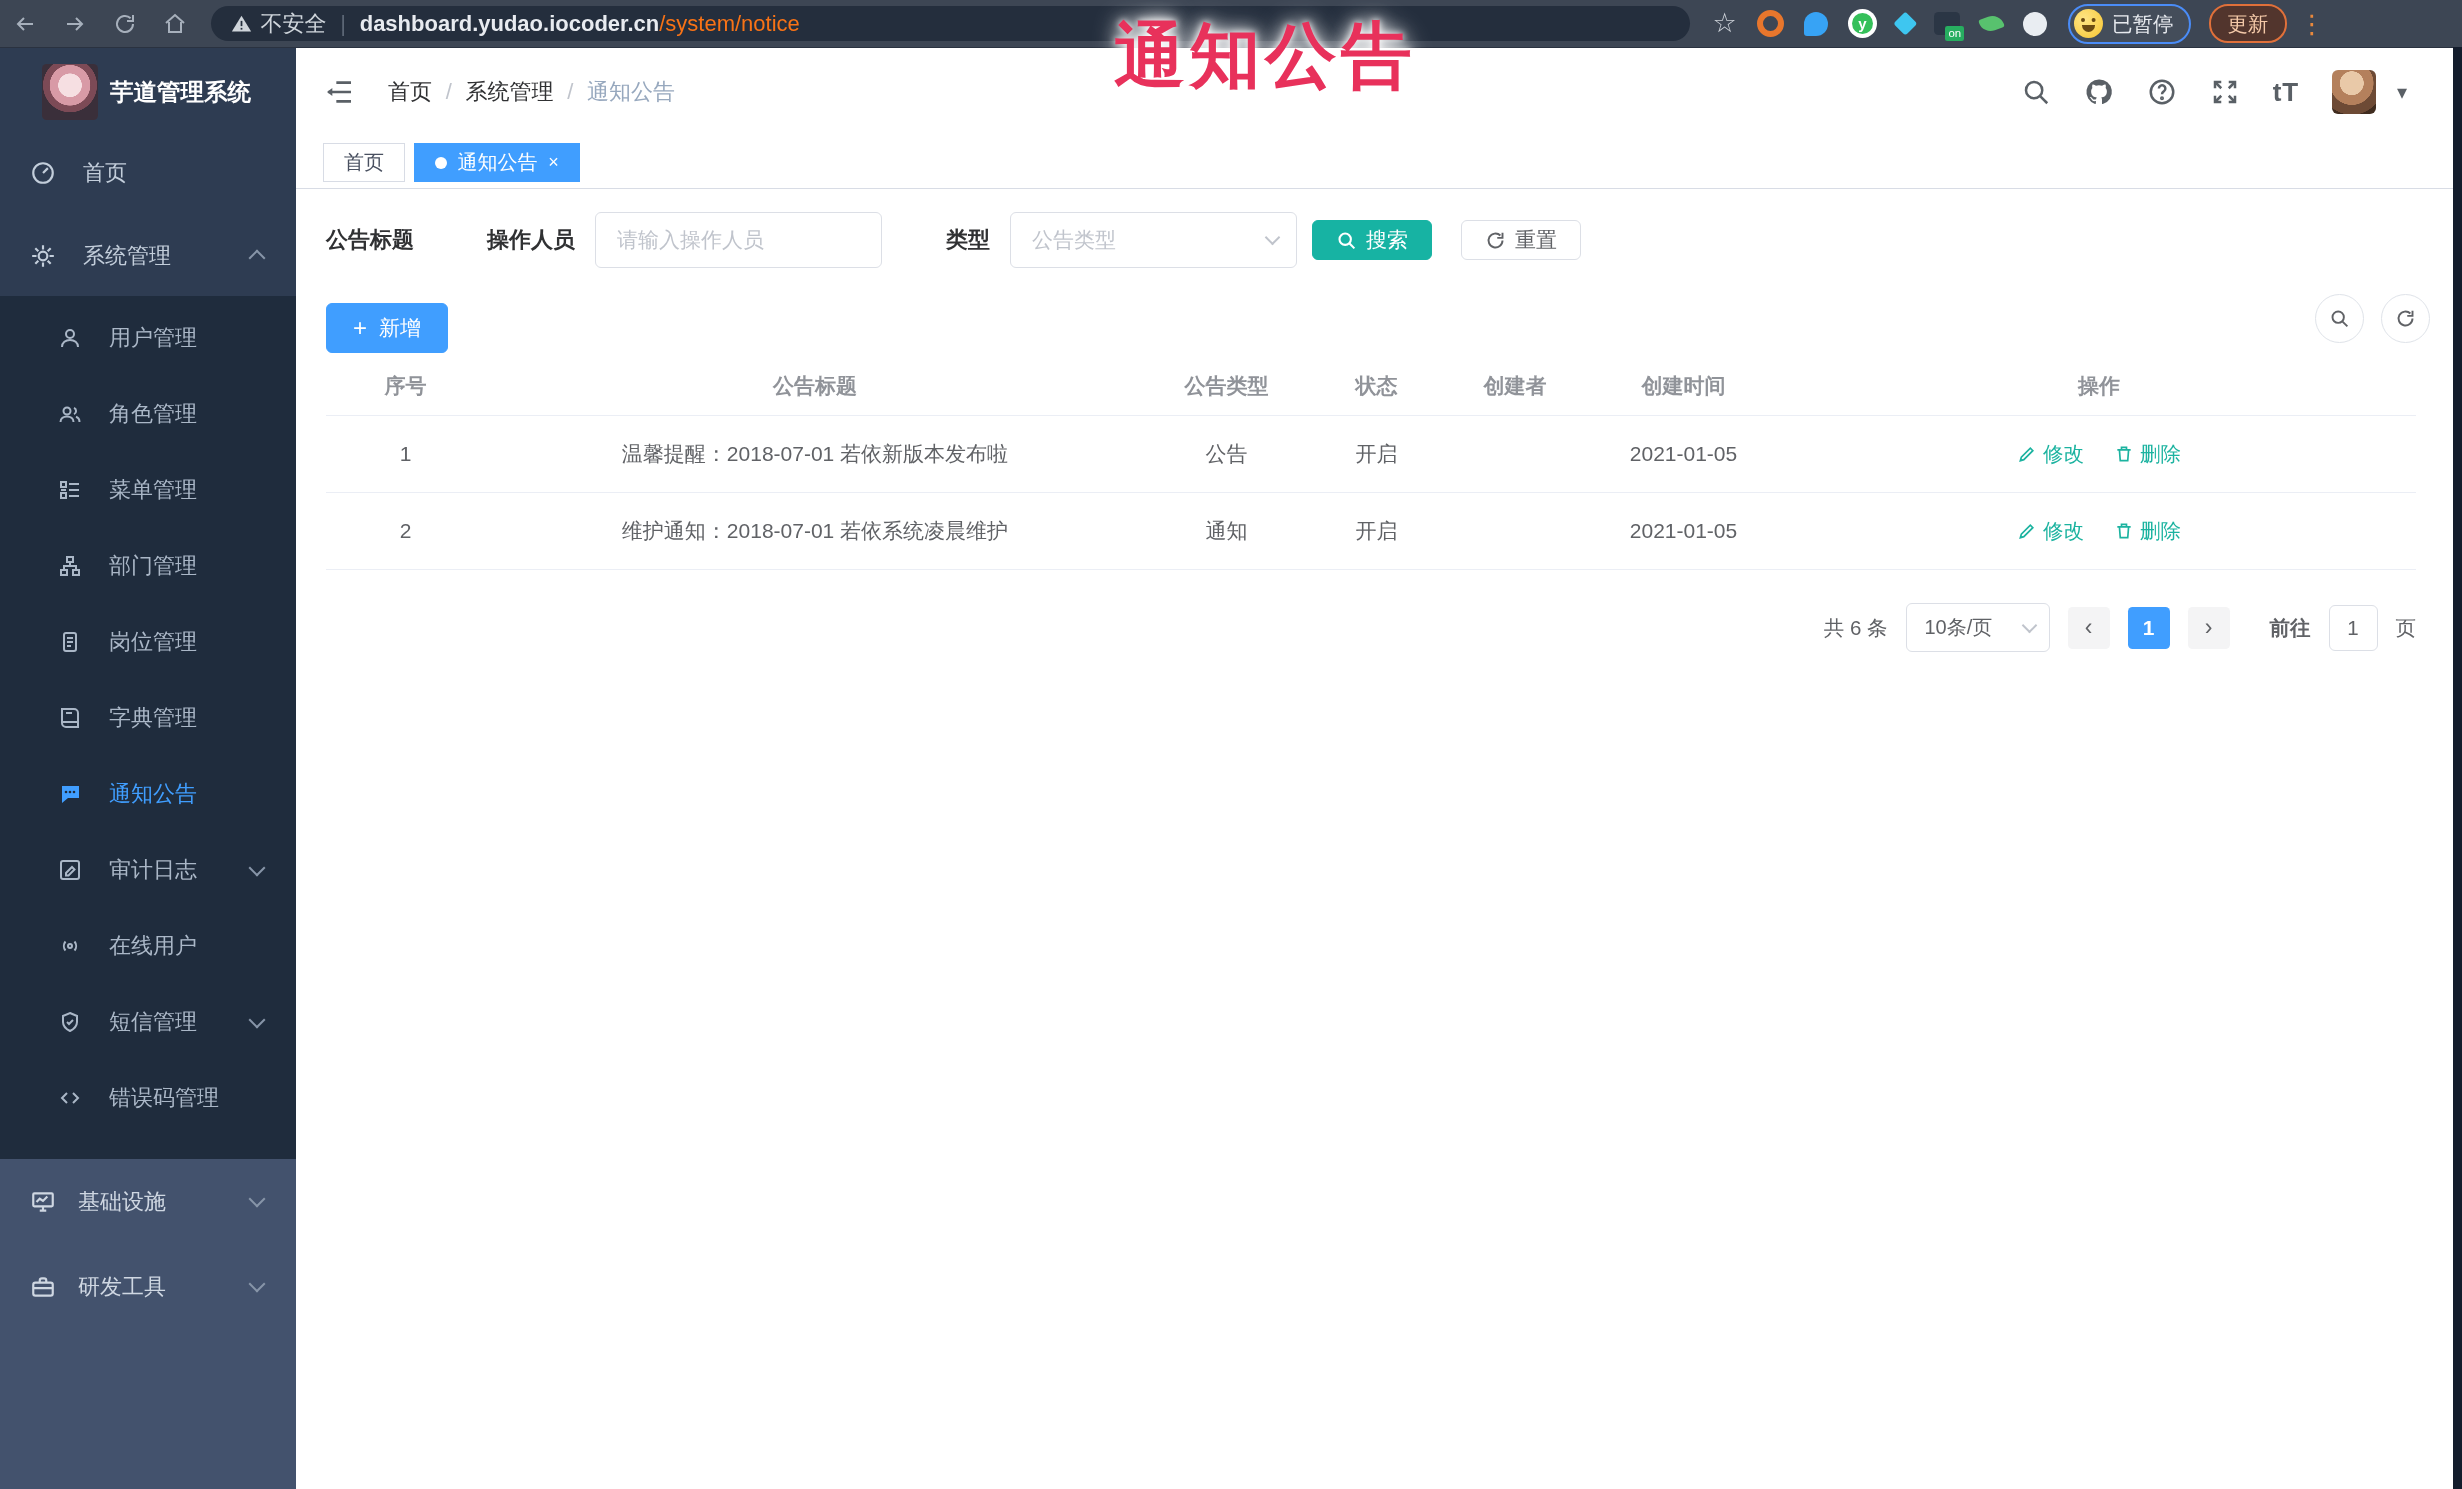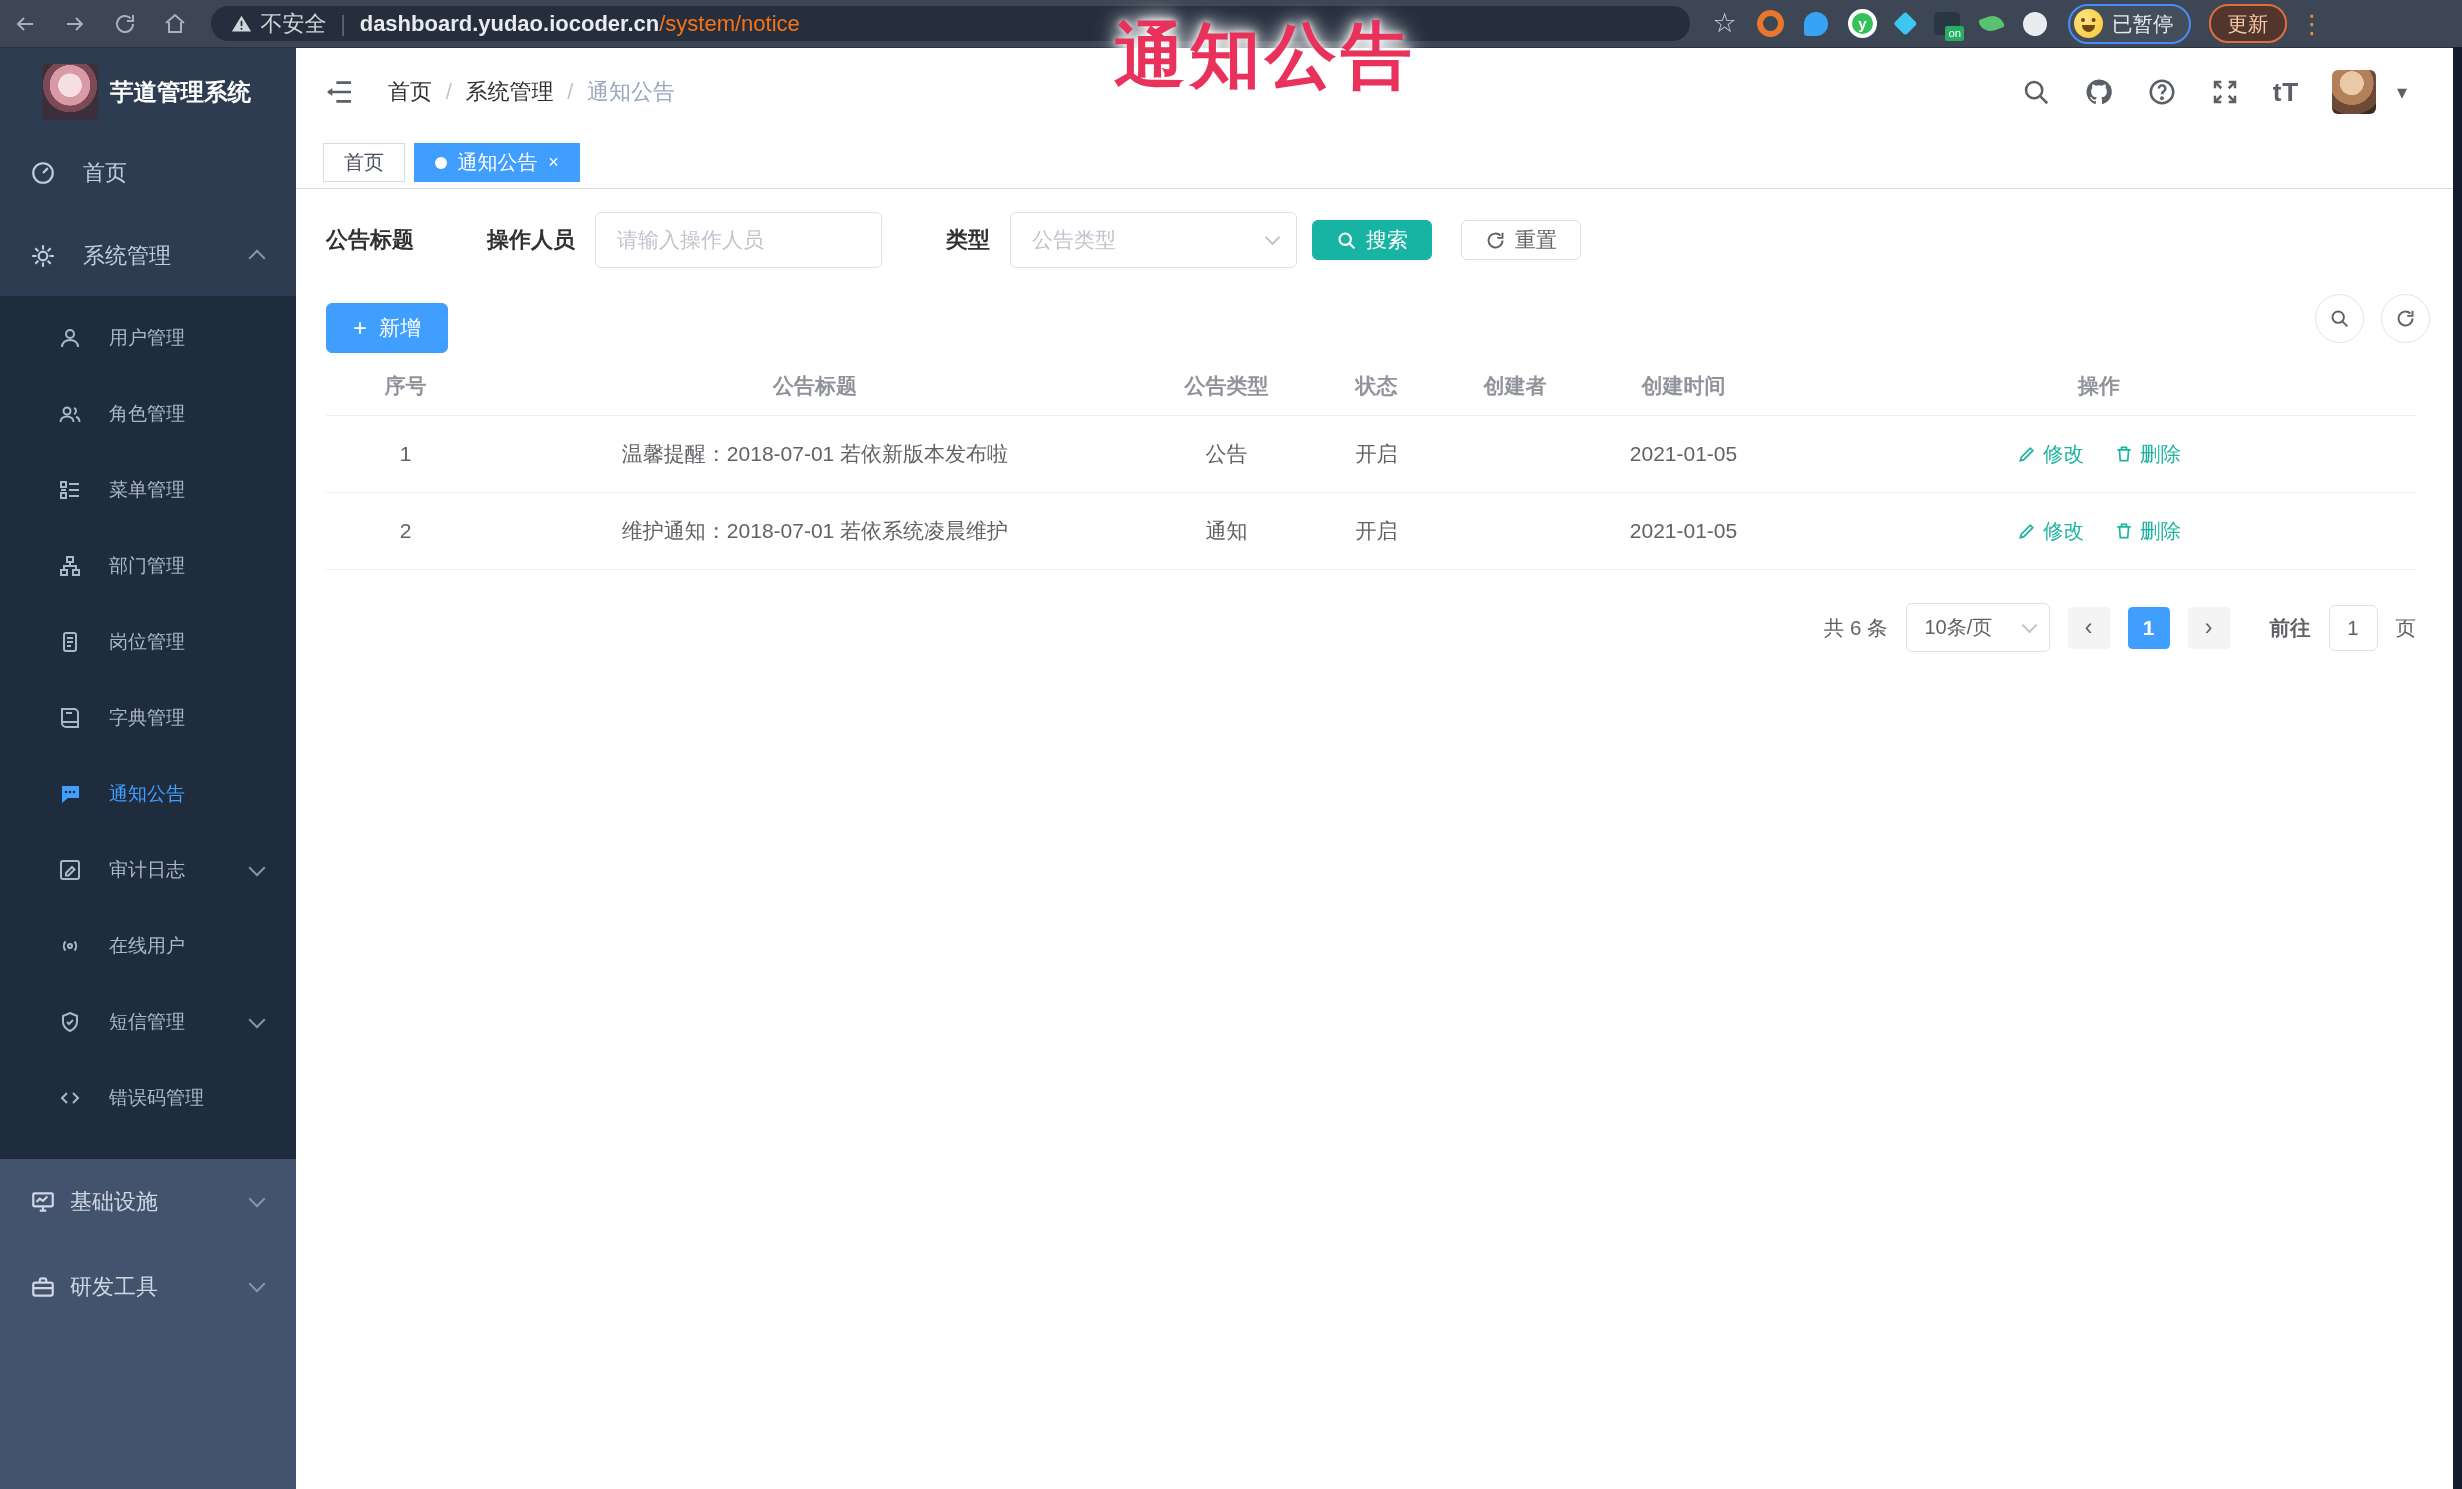--- a/index.html
+++ b/index.html
@@ -49,25 +49,25 @@
   
   .sidebar{position:absolute;left:0;top:47px;width:296px;height:1443px;display:flex;flex-direction:column;z-index:10;}
   .side-top{background:#2e3c52;padding-bottom:16.7px;}
   .logo-row{height:90px;display:flex;align-items:center;padding-left:42px;gap:12px;}
   .logo-img{width:56px;height:56px;border-radius:4.6px;background:
     radial-gradient(circle at 50% 38%,#f6dfe2 0 26%,#d89aa6 27% 45%,#7c4a56 46% 60%,#3a2f3a 61%);}
   .logo-title{color:#ffffff;font-size:23.5px;font-weight:bold;}
   .side-item{display:flex;align-items:center;height:47px;color:#c3cedb;font-size:22px;padding-left:30px;gap:27px;position:relative;}
   .side-item svg{width:26px;height:26px;flex:none;}
   .side-sub{background:#1f2c3d;padding:4.6px 0 23px 0;}
-  .sub-item{display:flex;align-items:center;height:76px;color:#aab7c7;font-size:19px;padding-left:58px;gap:27px;position:relative;}
+  .sub-item{display:flex;align-items:center;height:76px;color:#aab7c7;font-size:22px;padding-left:58px;gap:27px;position:relative;}
   .sub-item svg{width:24px;height:24px;flex:none;}
   .sub-item.active{color:#409EFF;}
   .side-bottom{background:#43526d;flex:1;padding-top:0px;}
-  .bot-item{display:flex;align-items:center;height:85px;color:#cfd7e2;font-size:22px;padding-left:30px;gap:14px;position:relative;text-align:right;}
+  .bot-item{display:flex;align-items:center;height:85px;color:#cfd7e2;font-size:22px;padding-left:30px;gap:22px;position:relative;text-align:right;}
   .bot-item svg{width:26px;height:26px;flex:none;}
   .chev{width:10px;height:10px;border-right:2.3px solid #8795a8;border-bottom:2.3px solid #8795a8;position:absolute;right:33px;}
   .chev.down{transform:rotate(45deg);margin-top:-4.6px;}
   .chev.up{transform:rotate(-135deg);margin-top:4.6px;}
   
   .page{position:absolute;left:296px;top:47px;width:2157px;height:1443px;background:#ffffff;}
   .right-strip{position:absolute;right:0;top:47px;width:9px;height:1443px;background:#131c2c;z-index:50;}
   .topbar{position:absolute;left:0;top:0;width:100%;height:90px;background:#fff;display:flex;align-items:center;
     box-shadow:0 1.5px 4.6px rgba(0,21,41,.06);box-sizing:border-box;padding:0 46px 0 27px;}
   .hamburger{color:#5a6066;display:flex;align-items:center;margin-right:33px;}

